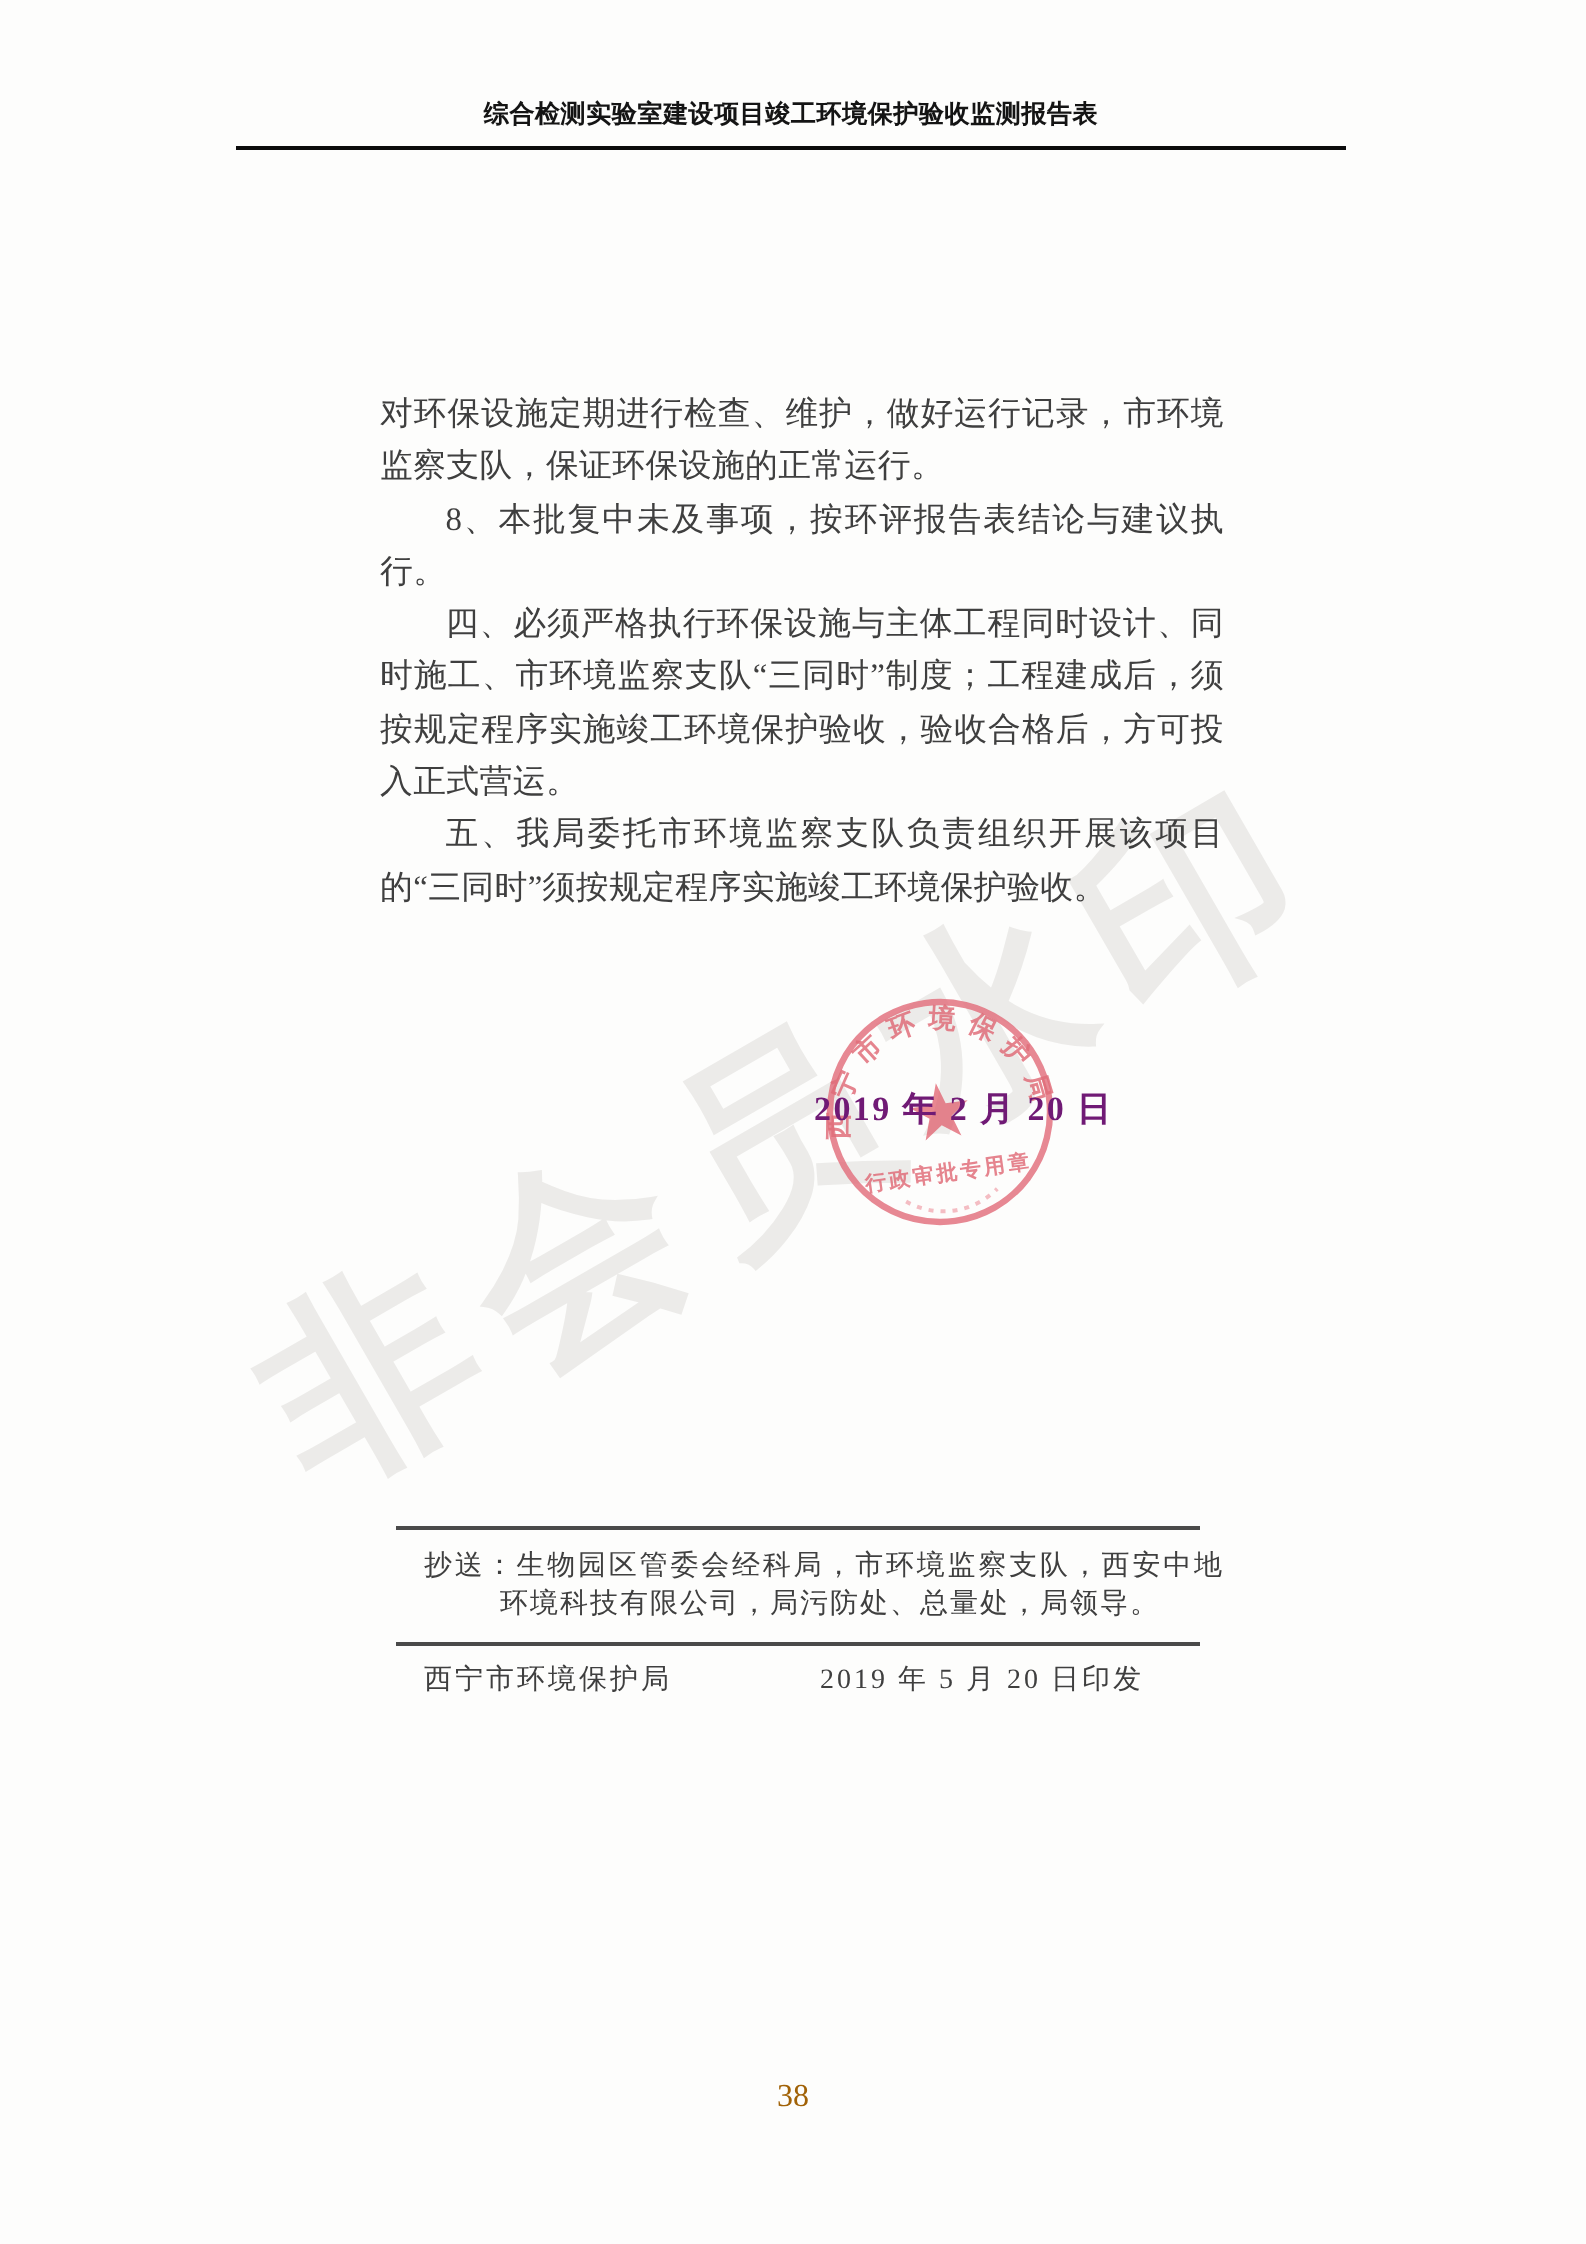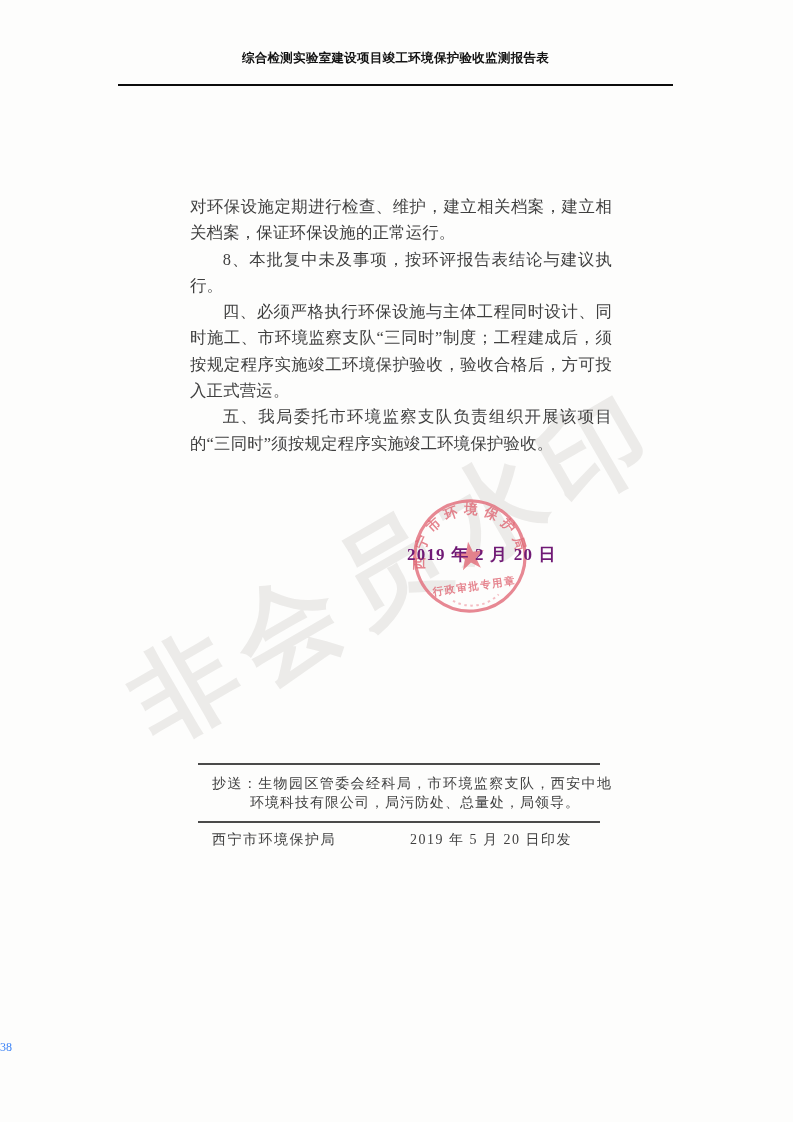--- a/index.html
+++ b/index.html
@@ -30,21 +30,21 @@
   }
 
   
   .doc-header {
     position: absolute;
     left: 118px;
     top: 48px;
     width: 555px;
     text-align: center;
     border-bottom: 2px solid #0c0c0c;
-    padding-bottom: 17px;
+    padding-bottom: 7px;
     z-index: 2;
   }
   .doc-header .title {
     font-family: "Liberation Sans", sans-serif;
     font-weight: bold;
     font-size: 12.5px;
     letter-spacing: 0.3px;
     color: #141414;
   }
 
@@ -112,38 +112,39 @@
     padding: 8px 28px 0 14px;
     letter-spacing: 1.5px;
   }
 
   
   .page-num {
     position: absolute;
     left: 0;
     top: 1040px;
     width: 100%;
-    font-size: 12px;
-    color: #3b82f6;
+    text-align: center;
+    font-size: 16px;
+    color: #a16207;
     z-index: 2;
   }
 </style>
 </head>
 <body>
 
 <div class="page">
 
   <div class="watermark">非会员水印</div>
 
   <div class="doc-header">
     <span class="title">综合检测实验室建设项目竣工环境保护验收监测报告表</span>
   </div>
 
   <div class="body-text">
-    <p>对环保设施定期进行检查、维护，建立相关档案，建立相关档案，保证环保设施的正常运行。</p>
+    <p>对环保设施定期进行检查、维护，做好运行记录，市环境监察支队，保证环保设施的正常运行。</p>
     <p class="indent">8、本批复中未及事项，按环评报告表结论与建议执行。</p>
     <p class="indent">四、必须严格执行环保设施与主体工程同时设计、同时施工、市环境监察支队“三同时”制度；工程建成后，须按规定程序实施竣工环境保护验收，验收合格后，方可投入正式营运。</p>
     <p class="indent">五、我局委托市环境监察支队负责组织开展该项目的“三同时”须按规定程序实施竣工环境保护验收。</p>
   </div>
 
   <div class="seal-wrap">
     <svg width="118" height="118" viewBox="0 0 118 118">
       <defs>
         <path id="sealArc" d="M 14.5 79 A 47 47 0 1 1 103.5 79" fill="none"></path>
         <path id="sealSerialArc" d="M 33 100 A 36 36 0 0 0 85 100" fill="none"></path>

